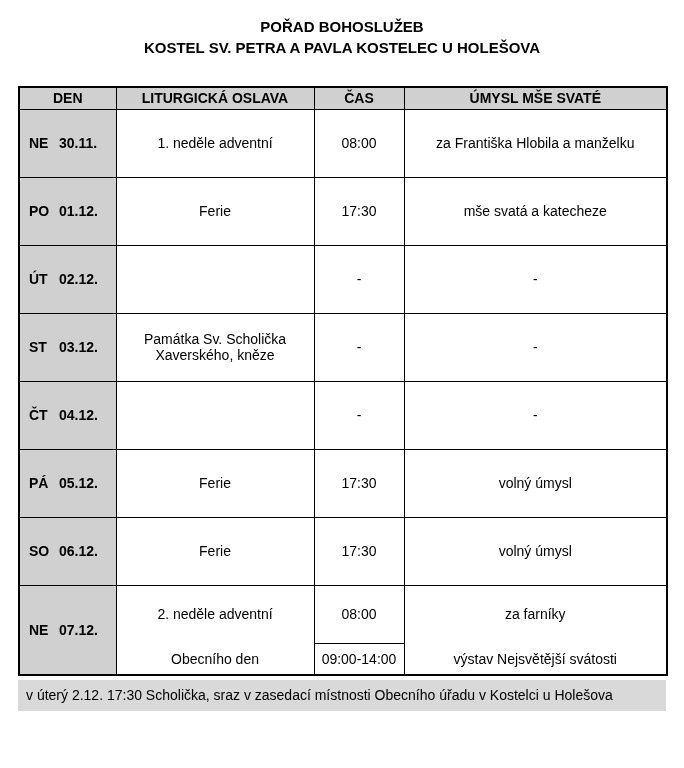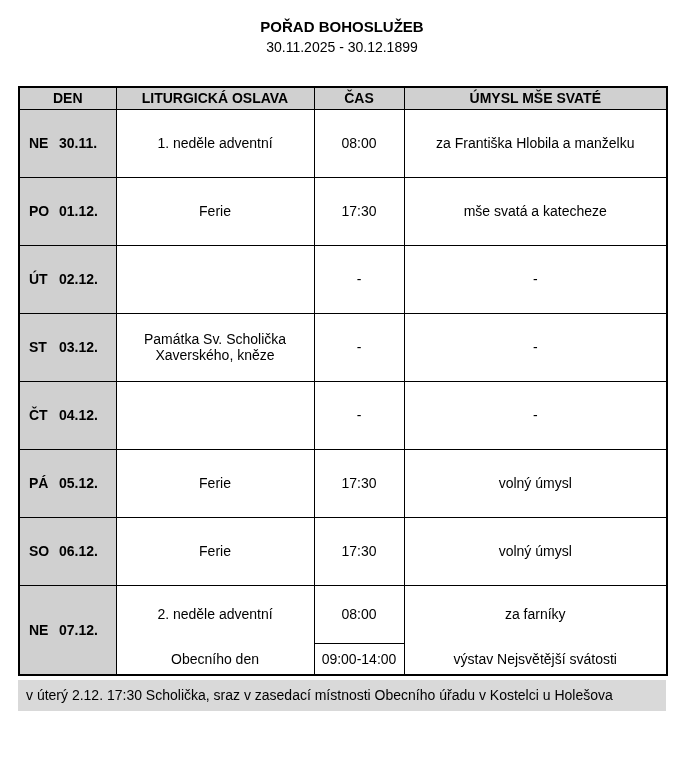--- a/index.html
+++ b/index.html
@@ -62,21 +62,21 @@
     padding: 5px 8px 6px 8px;
   }
 </style>
 </head>
 <body>
 
 <div class="page">
 
   <div class="title-block">
     <div class="title">POŘAD BOHOSLUŽEB</div>
-    <div class="date-range">30.11.2025 - 30.12.1899</div>
+    <div class="title">KOSTEL SV. PETRA A PAVLA KOSTELEC U HOLEŠOVA</div>
   </div>
 
   <table class="schedule">
     <colgroup>
       <col style="width:97px">
       <col style="width:198px">
       <col style="width:90px">
       <col style="width:263px">
     </colgroup>
     <thead>

